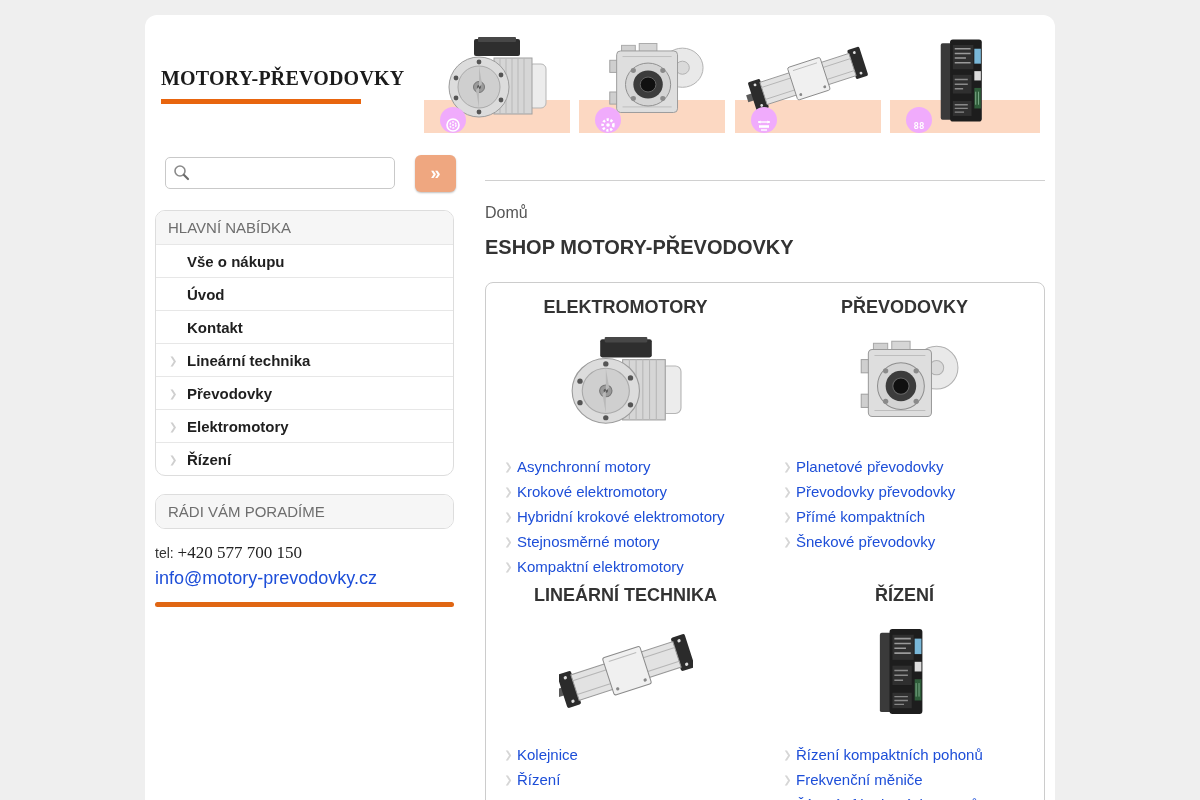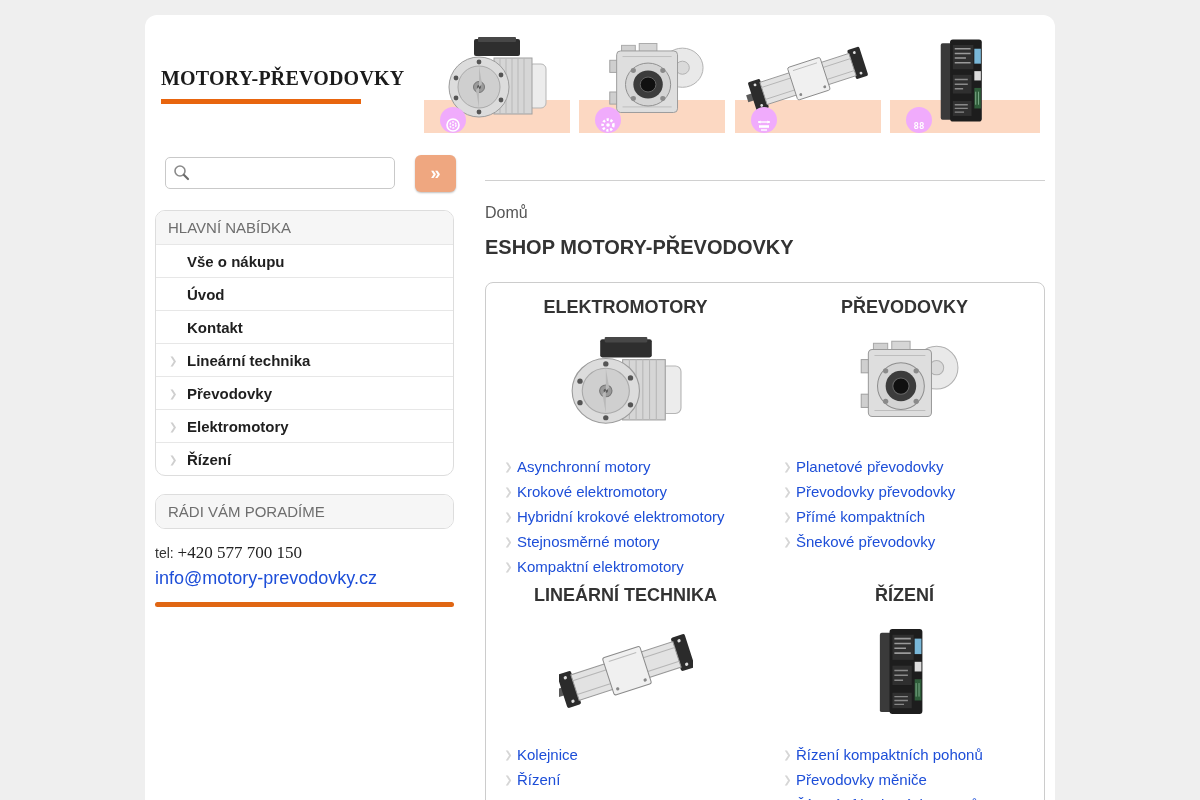--- a/index.html
+++ b/index.html
@@ -330,21 +330,21 @@
             <use href="#art-driver"></use>
           </svg>
       </div>
       <div class="cat-links">
           <div class="cat-row">
             <span class="link-arrow">❯</span>
             <a class="cat-link">Řízení kompaktních pohonů</a>
           </div>
           <div class="cat-row">
             <span class="link-arrow">❯</span>
-            <a class="cat-link">Převodovky měniče</a>
+            <a class="cat-link">Frekvenční měniče</a>
           </div>
           <div class="cat-row">
             <span class="link-arrow">❯</span>
             <a class="cat-link">Řízení 2f krokových motorů</a>
           </div>
         </div>
     </div>
   </div>
 
 </div>

